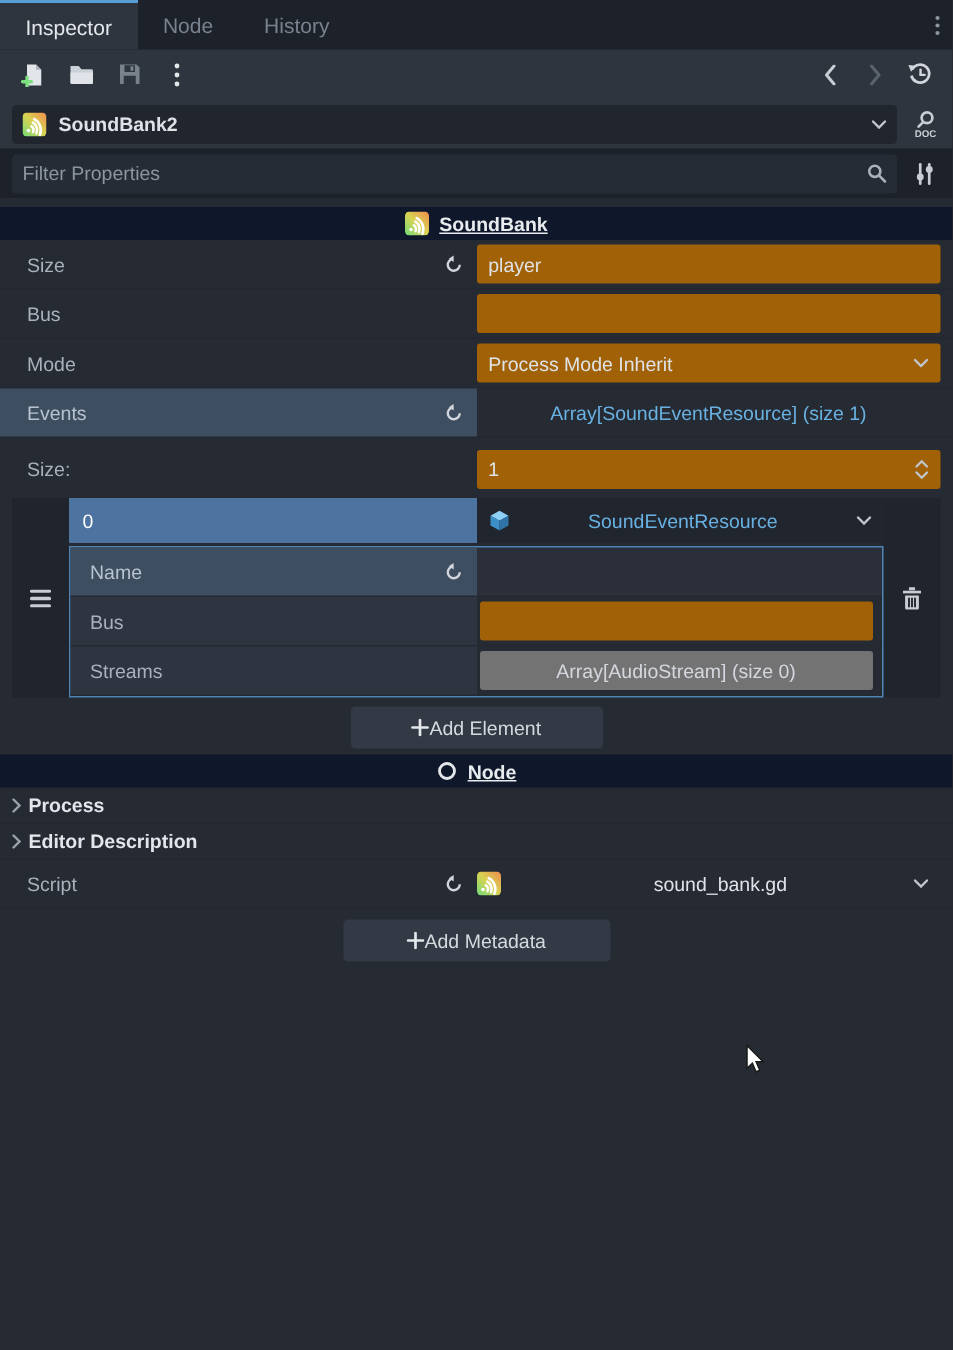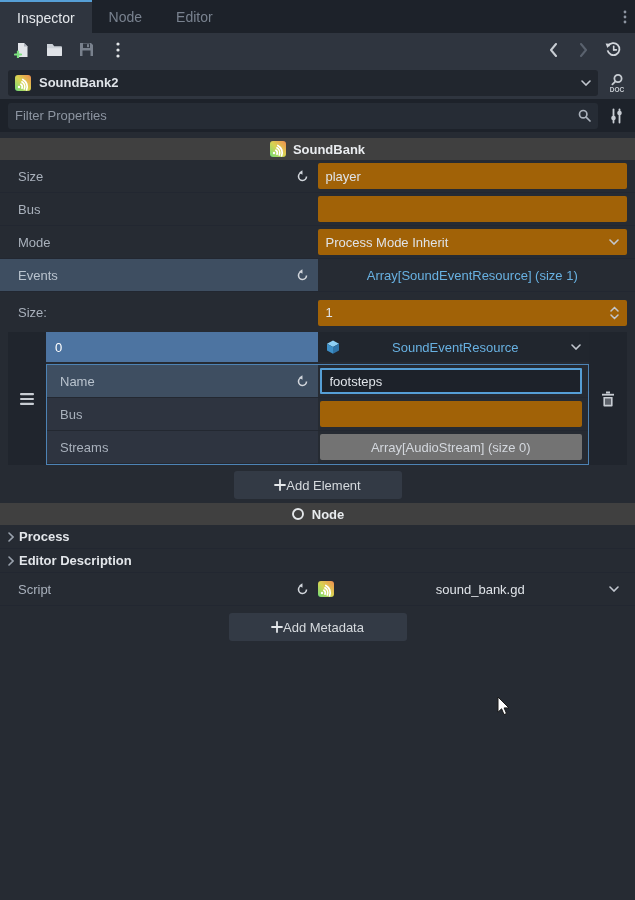--- a/index.html
+++ b/index.html
@@ -32,22 +32,22 @@
   .pill-field { flex:1; height:26px; margin-left:8px; background:#21262e; border-radius:3px;
                 display:flex; align-items:center; padding:0 7px; gap:8px; }
   .pill-field .grow { flex:1;font-weight:bold; }
   .side-icon { width:37px; display:flex; align-items:center; justify-content:center; align-self:stretch; }
   .filter-input { flex:1; background:transparent; border:none; outline:none; color:#dfe3e8;
                   font-family:inherit; font-size:13px; }
   .filter-input::placeholder { color:#8d95a1; }
 
   
   .content { background:#262b33; }
-  .cat-header { height:22px; margin-top:6px; background:#404040; display:flex; align-items:center;
-                justify-content:center; gap:7px; font-weight:bold; color:#e8ebee; }
+  .cat-header { height:22px; margin-top:6px; background:#0f172a; display:flex; align-items:center;
+                justify-content:center; gap:7px; font-weight:bold; color:#e8ebee;text-decoration:underline; }
   .sec-header { height:24px; display:flex; align-items:center; gap:5px; padding-left:8px;
                 font-weight:bold; color:#e3e6ea; border-bottom:1px solid #222731; }
 
   .prow { height:33px; display:flex; align-items:stretch; border-bottom:1px solid #222731; }
   .pl { width:50%; display:flex; align-items:center; padding-left:18px; color:#a9b1bc; }
   .pl .sp { flex:1; }
   .pl .rev { margin-right:9px; }
   .pl.hl { background:#3e4e61; color:#b9c3ce; }
   .pv { width:50%; display:flex; align-items:center; padding-right:8px; }
   .field { flex:1; height:26px; background:#a16207; border-radius:2px; display:flex;
@@ -116,21 +116,21 @@
 </svg>
 
 <div class="tabbar">
   <div class="tab active">
     <span>Inspector</span>
   </div>
   <div class="tab">
     <span>Node</span>
   </div>
   <div class="tab">
-    <span>Editor</span>
+    <span>History</span>
   </div>
   <div class="tabbar-menu">
     <svg width="4" height="16" viewBox="0 0 4 16">
         <g fill="#8d95a1">
       <circle cx="2" cy="3" r="1.4"></circle>
           <circle cx="2" cy="8" r="1.4"></circle>
           <circle cx="2" cy="13" r="1.4"></circle>
         </g>
       </svg>
   </div>
@@ -342,25 +342,20 @@
       <div class="sub-insp">
 
         <div class="prow">
           <div class="pl hl">
             <span>Name</span>
               <span class="sp"></span>
             <svg class="rev" width="13" height="13" viewBox="0 0 14 14">
                 <use href="#revert-ic"></use>
               </svg>
           </div>
-          <div class="pv">
-            <div class="field focused">
-              <input value="footsteps" style="">
-            </div>
-          </div>
         </div>
 
         <div class="prow">
           <div class="pl">
             <span>Bus</span>
           </div>
           <div class="pv">
             <div class="field">
               <input value="" style="">
             </div>

